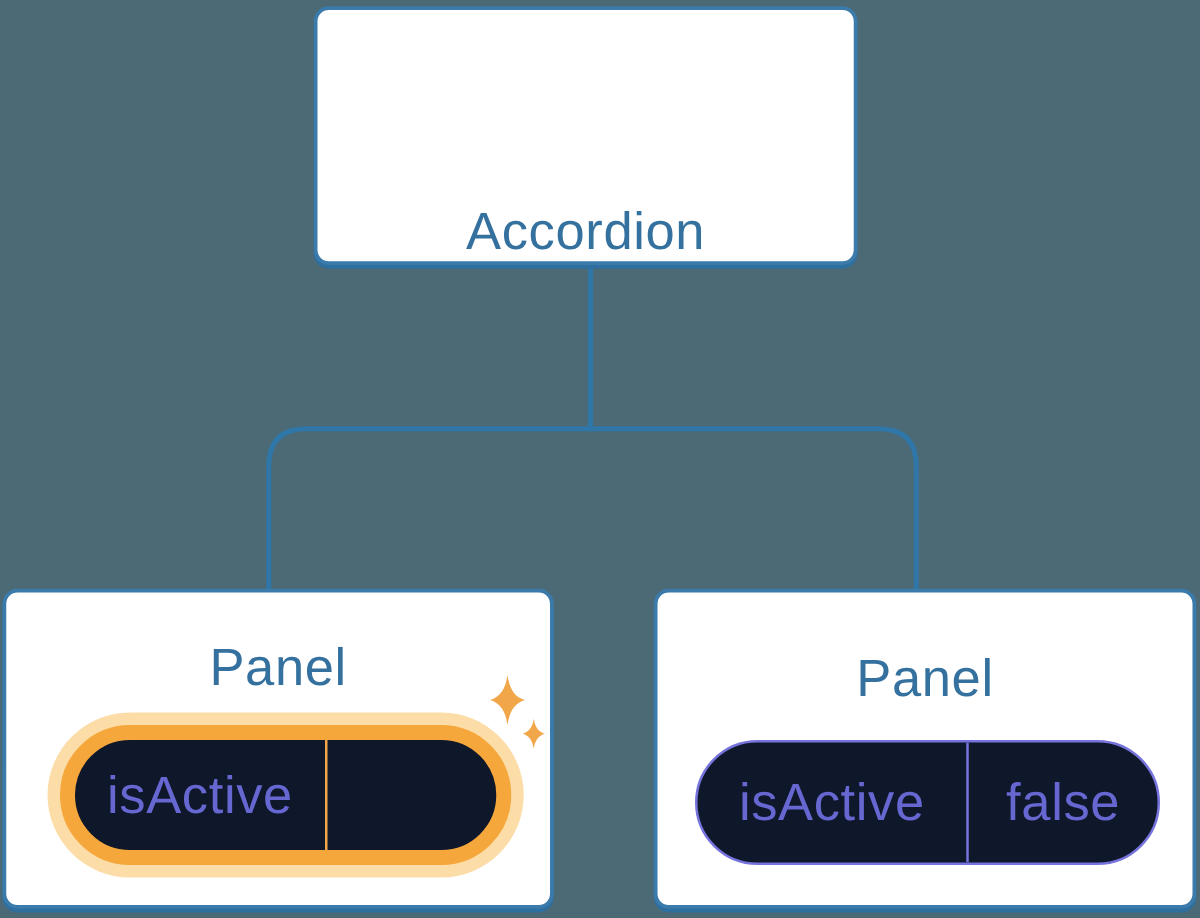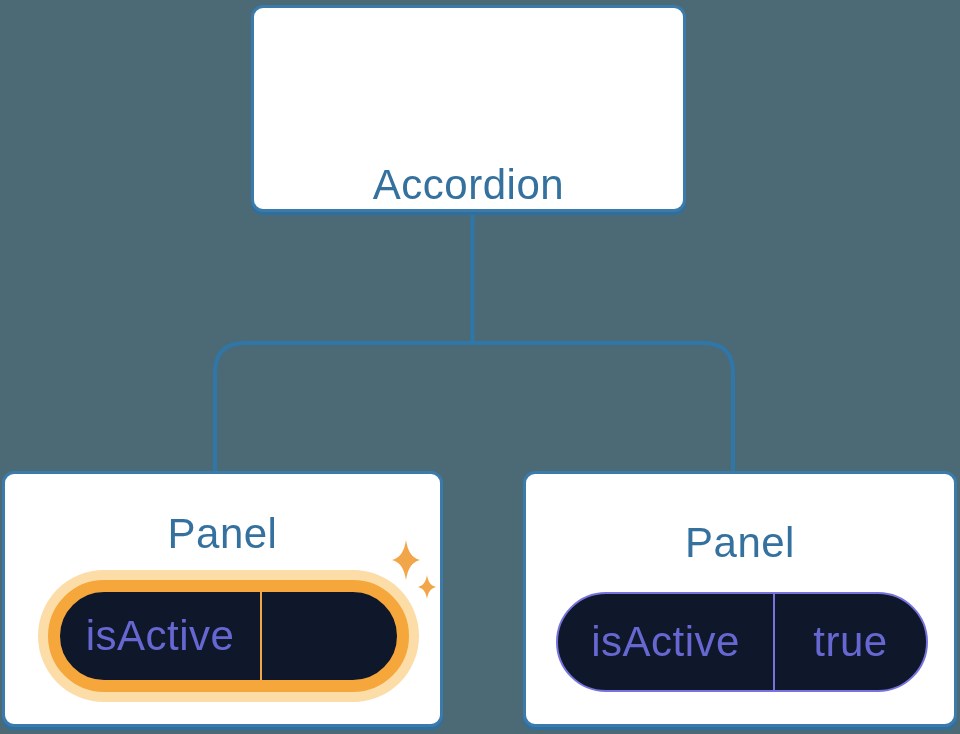--- a/index.html
+++ b/index.html
@@ -77,15 +77,15 @@
     <path fill="#F2A64A" d="M39 37 C40.1 44 42.75 47.5 48 49 C42.75 50.5 40.1 54 39 61 C37.9 54 35.25 50.5 30 49 C35.25 47.5 37.9 44 39 37 Z"></path>
   </svg>
 </div>
 
 <div class="node node-panel-right">
   <div class="node-title panel-title">Panel</div>
 
   <div class="pill pill-inactive">
     <div class="pill-seg seg-key">isActive</div>
     <div class="pill-divider"></div>
-    <div class="pill-seg seg-val">true</div>
+    <div class="pill-seg seg-val">false</div>
   </div>
 </div>
 
 </body></html>

